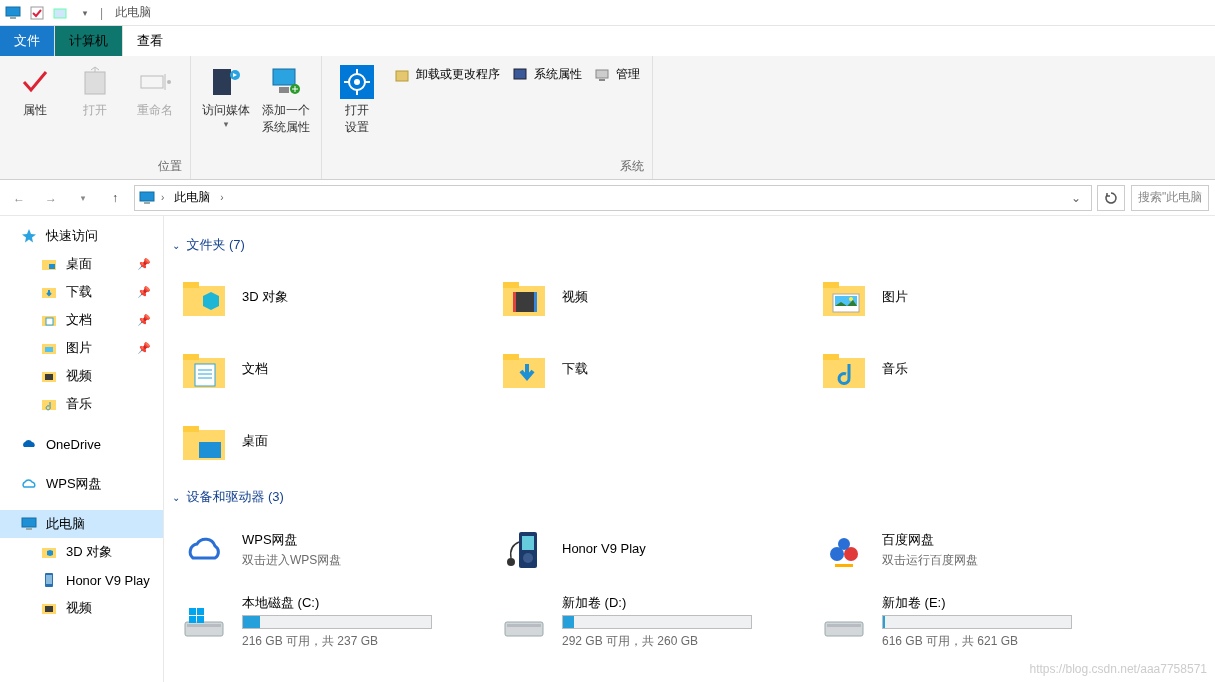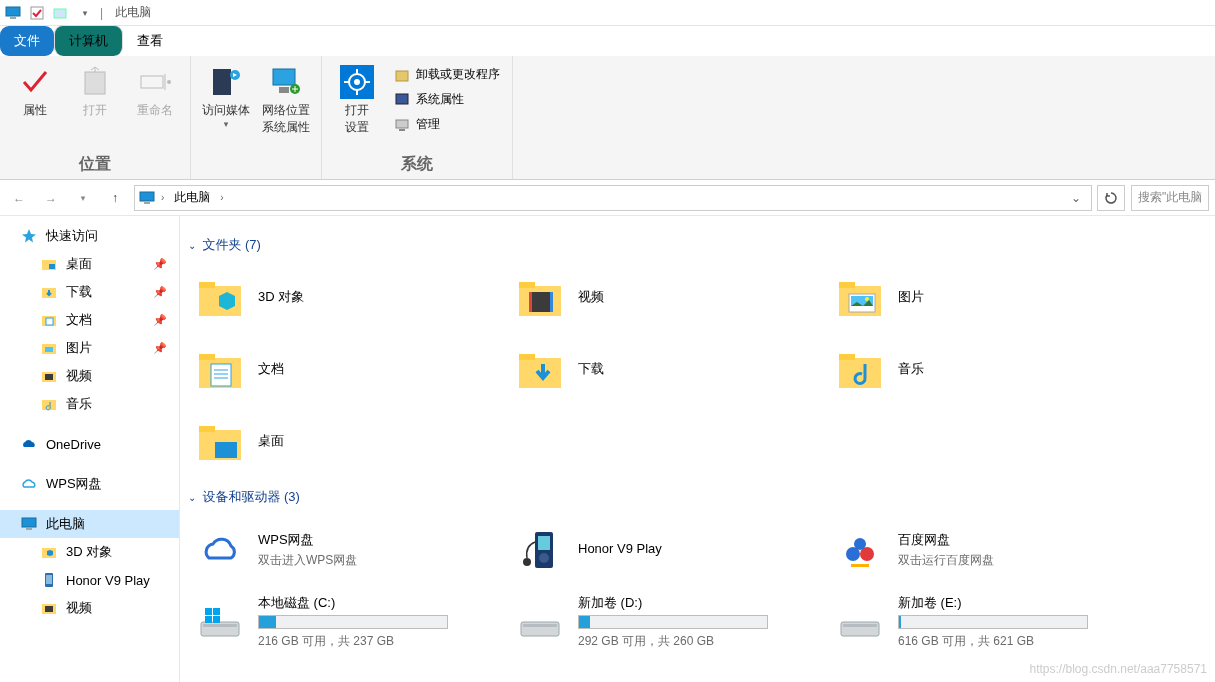--- a/index.html
+++ b/index.html
@@ -7,50 +7,50 @@
 
 
 .titlebar { height: 26px; display: flex; align-items: center; padding: 0 2px; background: #fff; border-bottom: 1px solid #e5e5e5; }
 .titlebar .qat { display: flex; align-items: center; gap: 2px; }
 .titlebar .ico { width: 22px; height: 22px; display: flex; align-items: center; justify-content: center; }
 .titlebar .sep { color: #888; margin: 0 4px; }
 .titlebar .title { margin-left: 8px; color: #555; }
 
 
 .ribtabs { height: 30px; display: flex; align-items: flex-end; background: #fff; }
-.ribtab { padding: 6px 14px; font-size: 13px; cursor: pointer; border-radius: 9px; }
+.ribtab { padding: 6px 14px; font-size: 13px; cursor: pointer; }
 .ribtab.file { background: #1979ca; color: #fff; }
 .ribtab.active { background: #0f766e; border: 1px solid #ddd; border-bottom: none; }
 
 
 .ribbon { height: 124px; background: #f5f5f5; border-bottom: 1px solid #d0d0d0; display: flex; }
 .group { border-right: 1px solid #e0e0e0; padding: 4px 8px 2px; display: flex; flex-direction: column; }
 .group .row { flex: 1; display: flex; align-items: flex-start; gap: 6px; }
-.group .glabel { text-align: center; color: #666; font-size: 16px; padding: 2px 0; font-weight: bold; }
+.group .glabel { text-align: right; color: #666; font-size: 12px; padding: 2px 0; }
 .bigbtn { display: flex; flex-direction: column; align-items: center; width: 54px; padding-top: 4px; cursor: pointer; text-align: center; font-size: 12px; color: #333; }
 .bigbtn.disabled { color: #aaa; }
 .bigbtn .bicon { width: 36px; height: 36px; display: flex; align-items: center; justify-content: center; margin-bottom: 2px; }
-.smallcol { display: flex; flex-direction: column; gap: 4px; padding-top: 4px; }
+.smallcol { display: flex; flex-direction: row; gap: 4px; padding-top: 4px; }
 .smallbtn { display: flex; align-items: center; gap: 6px; padding: 2px 4px; cursor: pointer; font-size: 12px; }
 .smallbtn .sic { width: 16px; height: 16px; display: flex; align-items: center; justify-content: center; }
 
 
 .navbar { height: 36px; display: flex; align-items: center; padding: 4px 6px; gap: 6px; border-bottom: 1px solid #e8e8e8; }
 .navbtn { width: 26px; height: 26px; display: flex; align-items: center; justify-content: center; color: #888; cursor: pointer; }
 .navbtn.enabled { color: #333; }
 .addrbox { flex: 1; height: 26px; border: 1px solid #ccc; display: flex; align-items: center; padding: 0 4px; gap: 6px; }
 .addrbox .crumb { display: flex; align-items: center; gap: 4px; }
 .addrbox .spacer { flex: 1; }
 .addrbox .dd { color: #666; padding: 0 6px; cursor: pointer; }
 .refresh { width: 28px; height: 26px; border: 1px solid #ccc; display: flex; align-items: center; justify-content: center; margin-left: -1px; cursor: pointer; }
 .searchbox { width: 78px; height: 26px; border: 1px solid #ccc; padding: 0 6px; display: flex; align-items: center; color: #888; overflow: hidden; white-space: nowrap; }
 
 
 .main { display: flex; height: calc(682px - 26px - 30px - 124px - 36px); }
-.sidebar { width: 180px; overflow-y: auto; border-right: 1px solid #e8e8e8; position: relative; padding-top: 6px; }
+.sidebar { width: 164px; overflow-y: auto; border-right: 1px solid #e8e8e8; position: relative; padding-top: 6px; }
 .sidebar::-webkit-scrollbar { width: 16px; }
 .sidebar::-webkit-scrollbar-thumb { background: #c0c0c0; }
 .sitem { display: flex; align-items: center; height: 28px; padding-left: 20px; gap: 8px; cursor: pointer; font-size: 13px; }
 .sitem.child { padding-left: 40px; }
 .sitem.selected { background: #cce8ff; }
 .sitem .pin { margin-left: auto; margin-right: 12px; color: #777; font-size: 11px; }
 .sitem .sicon { width: 18px; height: 18px; display: flex; align-items: center; justify-content: center; }
 
 .content { flex: 1; overflow: auto; padding: 10px 0 10px 8px; }
 .sechead { display: flex; align-items: center; gap: 6px; color: #14428f; font-size: 13px; margin: 10px 0 8px 0; cursor: pointer; }
@@ -152,21 +152,21 @@
       </div>
       <div class="bigbtn">
         <span class="bicon">
             <svg width="34" height="30">
               <rect x="4" y="2" width="22" height="16" fill="#2aa3e0" stroke="#156da3"></rect>
               <rect x="10" y="20" width="10" height="6" fill="#888"></rect>
               <circle cx="26" cy="22" r="5" fill="#2b9b2b"></circle>
               <path d="M26 19v6M23 22h6" stroke="#fff"></path>
             </svg>
           </span>
-        <span>网络位置</span>
+        <span>添加一个</span>
         <span>系统属性</span>
       </div>
     </div>
   </div>
 
   <div class="group">
     <div class="row">
       <div class="bigbtn">
         <span class="bicon">
             <svg width="34" height="34">

